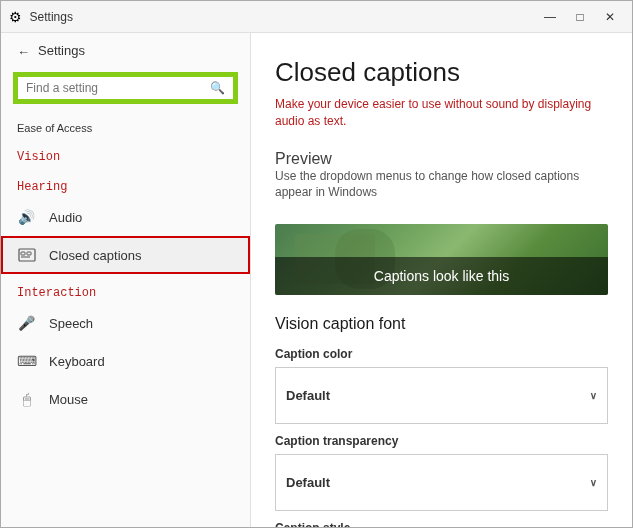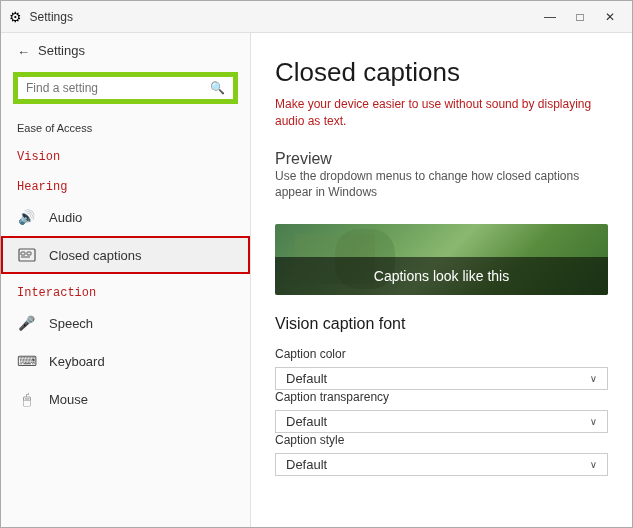--- a/index.html
+++ b/index.html
@@ -231,36 +231,37 @@
     }
 
     .section-subtitle {
       font-size: 16px;
       font-weight: 400;
       color: #1a1a1a;
       margin-bottom: 14px;
     }
 
     .field-group {
-      margin-bottom: 0;
+      margin-bottom: 10px;
+      font-weight: bold;
     }
 
     .field-label {
       font-size: 12px;
       color: #333;
       margin-bottom: 6px;
     }
 
     .dropdown {
       width: 100%;
       display: flex;
       align-items: center;
       justify-content: space-between;
       border: 1px solid #ccc;
-      padding: 3px 10px;
+      padding: 20px 10px;
       background: #fff;
       cursor: pointer;
       font-size: 13px;
       color: #333;
       text-align: center;
     }
 
     .dropdown-arrow {
       font-size: 10px;
       color: #555;

